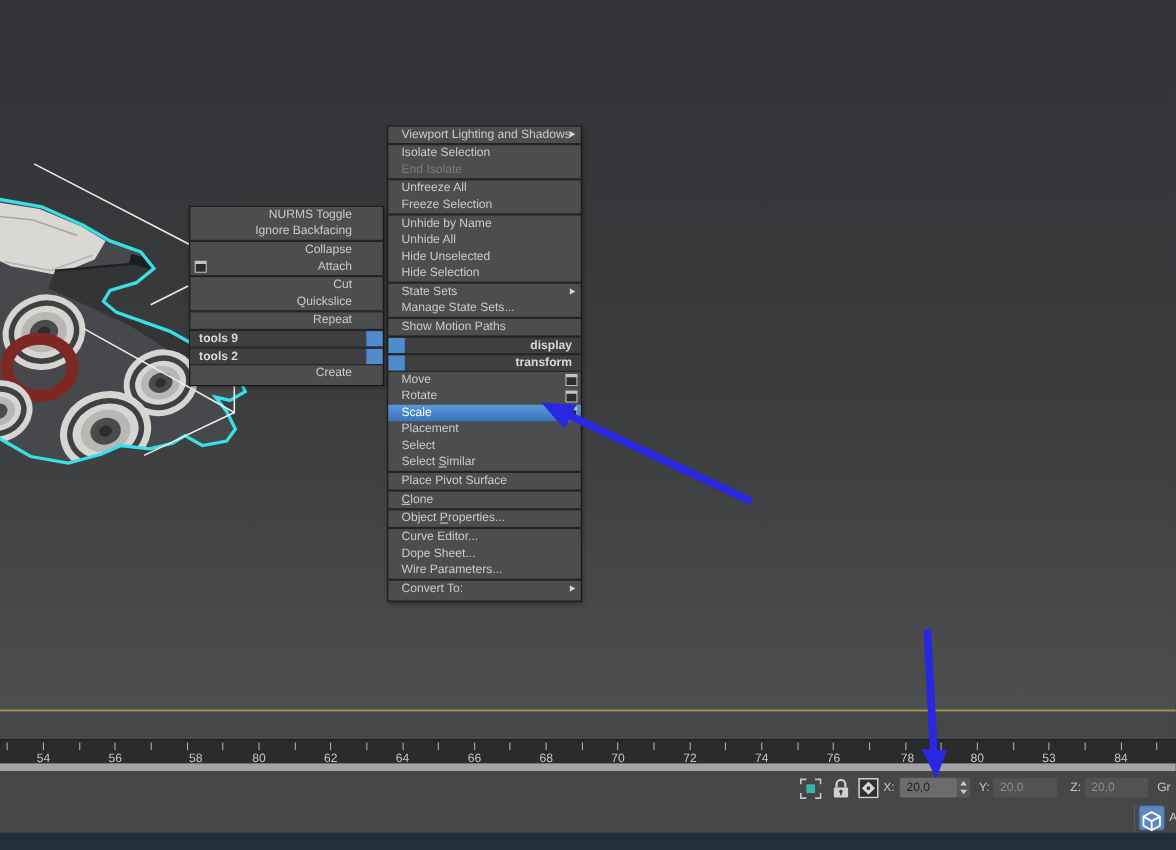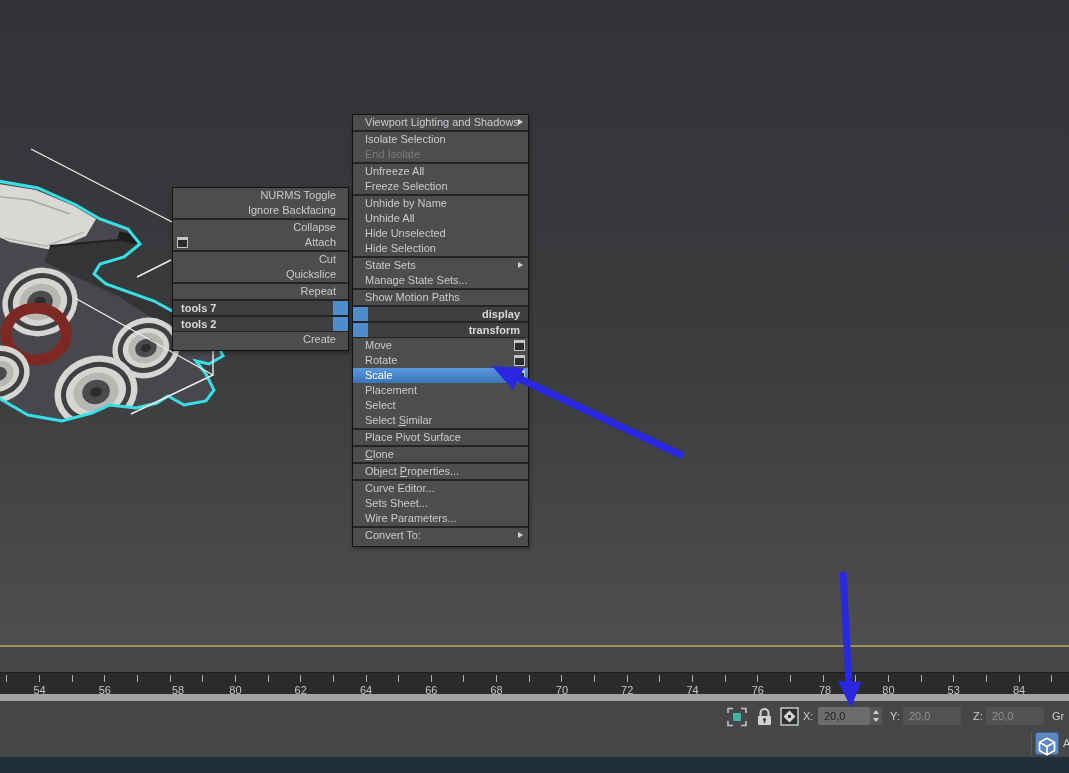--- a/index.html
+++ b/index.html
@@ -37,21 +37,21 @@
     border-radius:3px;border:1px solid #3e6392;box-sizing:border-box;}
   #corner-ac{position:absolute;left:1063px;top:36px;font-size:11px;color:#c9cbcd;}
   #bottomstrip{position:absolute;left:0;top:757px;width:1069px;height:16px;background:#20303b;}
   
   .quad-panel{position:absolute;width:177px;background:#4b4d4f;border:1px solid #141414;
     box-sizing:border-box;z-index:10;box-shadow:1px 2px 4px rgba(0,0,0,.35);}
   #quad-left{left:172px;top:187px;}
   #quad-right{left:352px;top:114px;}
   .menu-item{position:relative;height:15px;line-height:15px;font-size:11px;color:#c9cbcd;
     white-space:nowrap;overflow:hidden;cursor:default;}
-  .align-right .menu-item{text-align:right;padding-right:12px;padding-left:18px;}
+  .align-right .menu-item{text-align:right;padding-right:28px;padding-left:18px;}
   .align-left .menu-item{text-align:left;padding-left:12px;padding-right:16px;}
   .menu-item.sep-before{border-top:2px solid #232426;}
   .menu-item.disabled{color:#797b7d;}
   .menu-item.highlighted{background:linear-gradient(180deg,#5a98dc,#3a74b6);color:#ffffff;}
   .menu-title{background:#3d3f41;font-weight:bold;color:#d6d8da;height:14px;line-height:14px;
     border-top:1px solid #232426;border-bottom:1px solid #232426;}
   .align-right .menu-title{text-align:left;padding-left:8px;}
   .align-left .menu-title{text-align:right;padding-right:8px;}
   .quad-square{position:absolute;top:0;bottom:0;width:15px;background:#4e8ccd;}
   .quad-square.sq-right{right:0;}
@@ -244,21 +244,21 @@
   <div id="bottomstrip"></div>
 
   <div id="quad-left" class="quad-panel align-right">
       <div class="menu-item"><span>NURMS Toggle</span></div>
       <div class="menu-item"><span>Ignore Backfacing</span></div>
       <div class="menu-item sep-before"><span>Collapse</span></div>
       <div class="menu-item"><span>Attach</span><span class="settings-icon at-left"></span></div>
       <div class="menu-item sep-before"><span>Cut</span></div>
       <div class="menu-item"><span>Quickslice</span></div>
       <div class="menu-item sep-before"><span>Repeat</span></div>
-      <div class="menu-item menu-title sep-before"><span class="quad-square sq-right"></span><span>tools 7</span></div>
+      <div class="menu-item menu-title sep-before"><span class="quad-square sq-right"></span><span>tools 9</span></div>
       <div class="menu-item menu-title"><span class="quad-square sq-right"></span><span>tools 2</span></div>
       <div class="menu-item"><span>Create</span></div>
       <div class="menu-footer"></div>
     </div>
   <div id="quad-right" class="quad-panel align-left">
       <div class="menu-item"><span>Viewport Lighting and Shadows</span><span class="submenu-arrow"></span></div>
       <div class="menu-item sep-before"><span>Isolate Selection</span></div>
       <div class="menu-item disabled"><span>End Isolate</span></div>
       <div class="menu-item sep-before"><span>Unfreeze All</span></div>
       <div class="menu-item"><span>Freeze Selection</span></div>
@@ -274,21 +274,21 @@
       <div class="menu-item"><span>Move</span><span class="settings-icon"></span></div>
       <div class="menu-item"><span>Rotate</span><span class="settings-icon"></span></div>
       <div class="menu-item highlighted"><span>Scale</span><span class="settings-icon"></span></div>
       <div class="menu-item"><span>Placement</span></div>
       <div class="menu-item"><span>Select</span></div>
       <div class="menu-item"><span>Select <u>S</u>imilar</span></div>
       <div class="menu-item sep-before"><span>Place Pivot Surface</span></div>
       <div class="menu-item sep-before"><span><u>C</u>lone</span></div>
       <div class="menu-item sep-before"><span>Object <u>P</u>roperties...</span></div>
       <div class="menu-item sep-before"><span>Curve Editor...</span></div>
-      <div class="menu-item"><span>Sets Sheet...</span></div>
+      <div class="menu-item"><span>Dope Sheet...</span></div>
       <div class="menu-item"><span>Wire Parameters...</span></div>
       <div class="menu-item sep-before"><span>Convert To:</span><span class="submenu-arrow"></span></div>
       <div class="menu-footer"></div>
     </div>
 
   <svg id="annotations" width="1069" height="773">
     <g>
       <line x1="683" y1="456" x2="518" y2="378" stroke="#2a27e2" stroke-width="7"></line>
       <polygon points="492,366 524,368 513,390" fill="#2a27e2"></polygon>
     </g>

